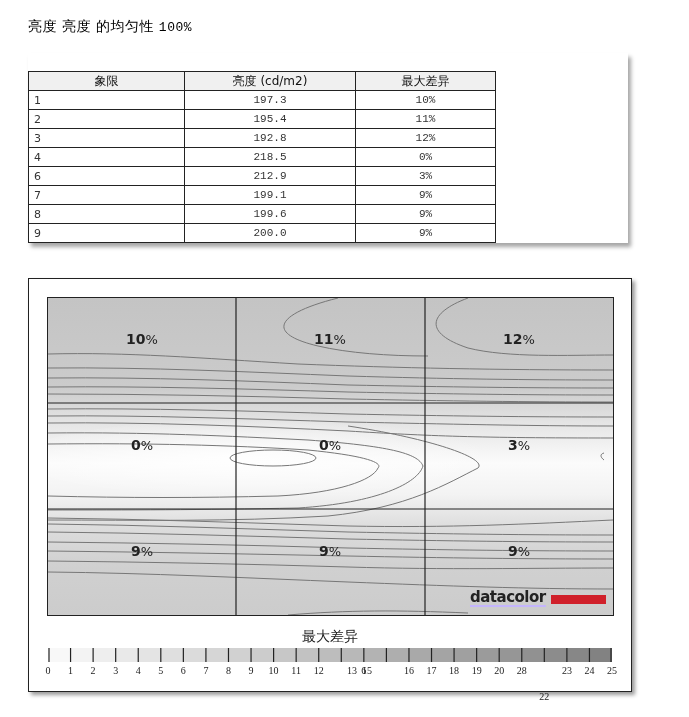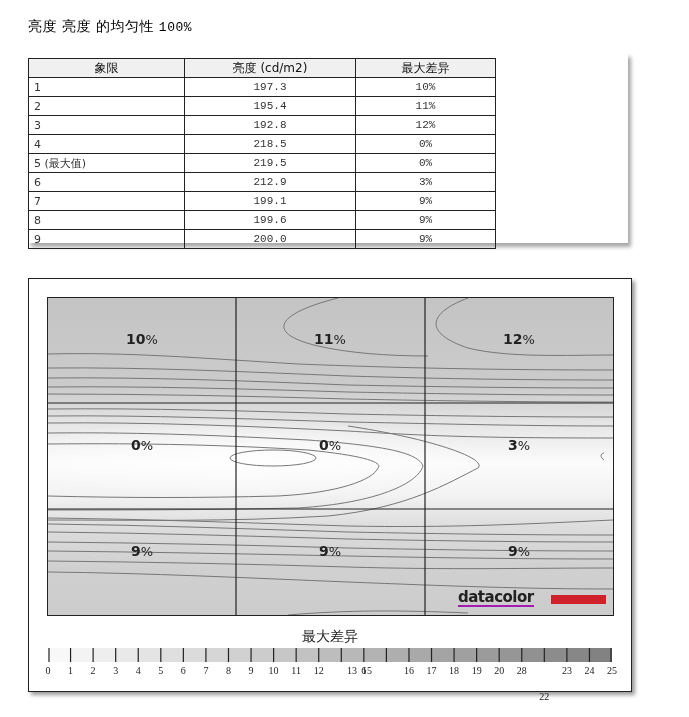--- a/index.html
+++ b/index.html
@@ -6,44 +6,44 @@
   body { width: 689px; height: 717px; position: relative; overflow: hidden;
          font-family: "DejaVu Sans", sans-serif; color: #111; }
   .title { position: absolute; left: 28px; top: 10px; font-size: 14px; color: #000000;
            letter-spacing: 0.5px; margin-top: 8px; }
   .title .pct { font-family: "Liberation Mono", monospace; font-size: 13px; }
 
   
   .table-panel { position: absolute; left: 28px; top: 53px; width: 600px; height: 190px;
                  background: #fff;
                  box-shadow: 3px 4px 4px rgba(0,0,0,0.35); }
-  table.data { position: absolute; left: 0; top: 5px; border-collapse: collapse; }
+  table.data { position: absolute; left: 0; top: 18px; border-collapse: collapse; }
   table.data th, table.data td { border: 1px solid #222; height: 18px; padding: 0 5px;
                  font-size: 11px; line-height: 17px; }
   table.data th { background: #f0f0f0; font-weight: normal; font-size: 12px; text-align: center; }
   table.data td { font-family: "Liberation Mono", monospace; color: #333; }
   table.data td.c1 { width: 145px; text-align: left; font-family: "DejaVu Sans", sans-serif; font-size: 11px; }
   table.data td.c2 { width: 160px; text-align: center; margin-left: 44px; }
   table.data td.c3 { width: 129px; text-align: center; }
   table.data th.h1 { width: 145px; } table.data th.h2 { width: 160px; margin-top: 44px; } table.data th.h3 { width: 129px; }
 
   
   .chart-panel { position: absolute; left: 28px; top: 278px; width: 602px; height: 412px;
                  background: #fff; border: 1px solid #222;
                  box-shadow: 3px 3px 4px rgba(0,0,0,0.4); }
   .plot { position: absolute; left: 18px; top: 18px; width: 565px; height: 317px;
           border: 1px solid #222; overflow: hidden; }
   .plot svg { position: absolute; left: 0; top: 0; }
   .cell-label { position: absolute; font-weight: bold; font-size: 14px; color: #222;
                 transform: translateX(-50%); font-family: "DejaVu Sans", sans-serif; }
   .cell-label .p { font-weight: normal; font-size: 13px; }
 
-  .logo { position: absolute; left: 410px; top: 292px; font-family: "DejaVu Sans", sans-serif;
+  .logo { position: absolute; left: 422px; top: 292px; font-family: "DejaVu Sans", sans-serif;
           font-weight: bold; font-size: 15px; color: #222; letter-spacing: -0.5px;
-          border-bottom: 2px solid #a21caf; line-height: 15px; }
+          border-bottom: 2px solid #c4b5fd; line-height: 15px; }
   .logo-bar { position: absolute; left: 503px; top: 297px; width: 55px; height: 9px; background: #d0202a; }
 
   .scale-title { position: absolute; left: 0; width: 602px; top: 349px; text-align: center;
                  font-size: 14px; color: #222; }
   .scale-bar { position: absolute; left: 19px; top: 369px; width: 564px; height: 14px; }
   .scale-labels { position: absolute; left: 19px; top: 386px; width: 564px; height: 14px; }
   .scale-labels span { position: absolute; transform: translateX(-50%);
                        font-family: "Liberation Serif", serif; font-size: 10px; color: #222; }
 </style>
 </head>
@@ -75,25 +75,20 @@
         <td class="c3">11%</td>
       </tr>
       <tr>
         <td class="c1">3</td>
         <td class="c2">192.8</td>
         <td class="c3">12%</td>
       </tr>
       <tr>
         <td class="c1">4</td>
         <td class="c2">218.5</td>
-        <td class="c3">0%</td>
-      </tr>
-      <tr>
-        <td class="c1">5 (最大值)</td>
-        <td class="c2">219.5</td>
         <td class="c3">0%</td>
       </tr>
       <tr>
         <td class="c1">6</td>
         <td class="c2">212.9</td>
         <td class="c3">3%</td>
       </tr>
       <tr>
         <td class="c1">7</td>
         <td class="c2">199.1</td>

